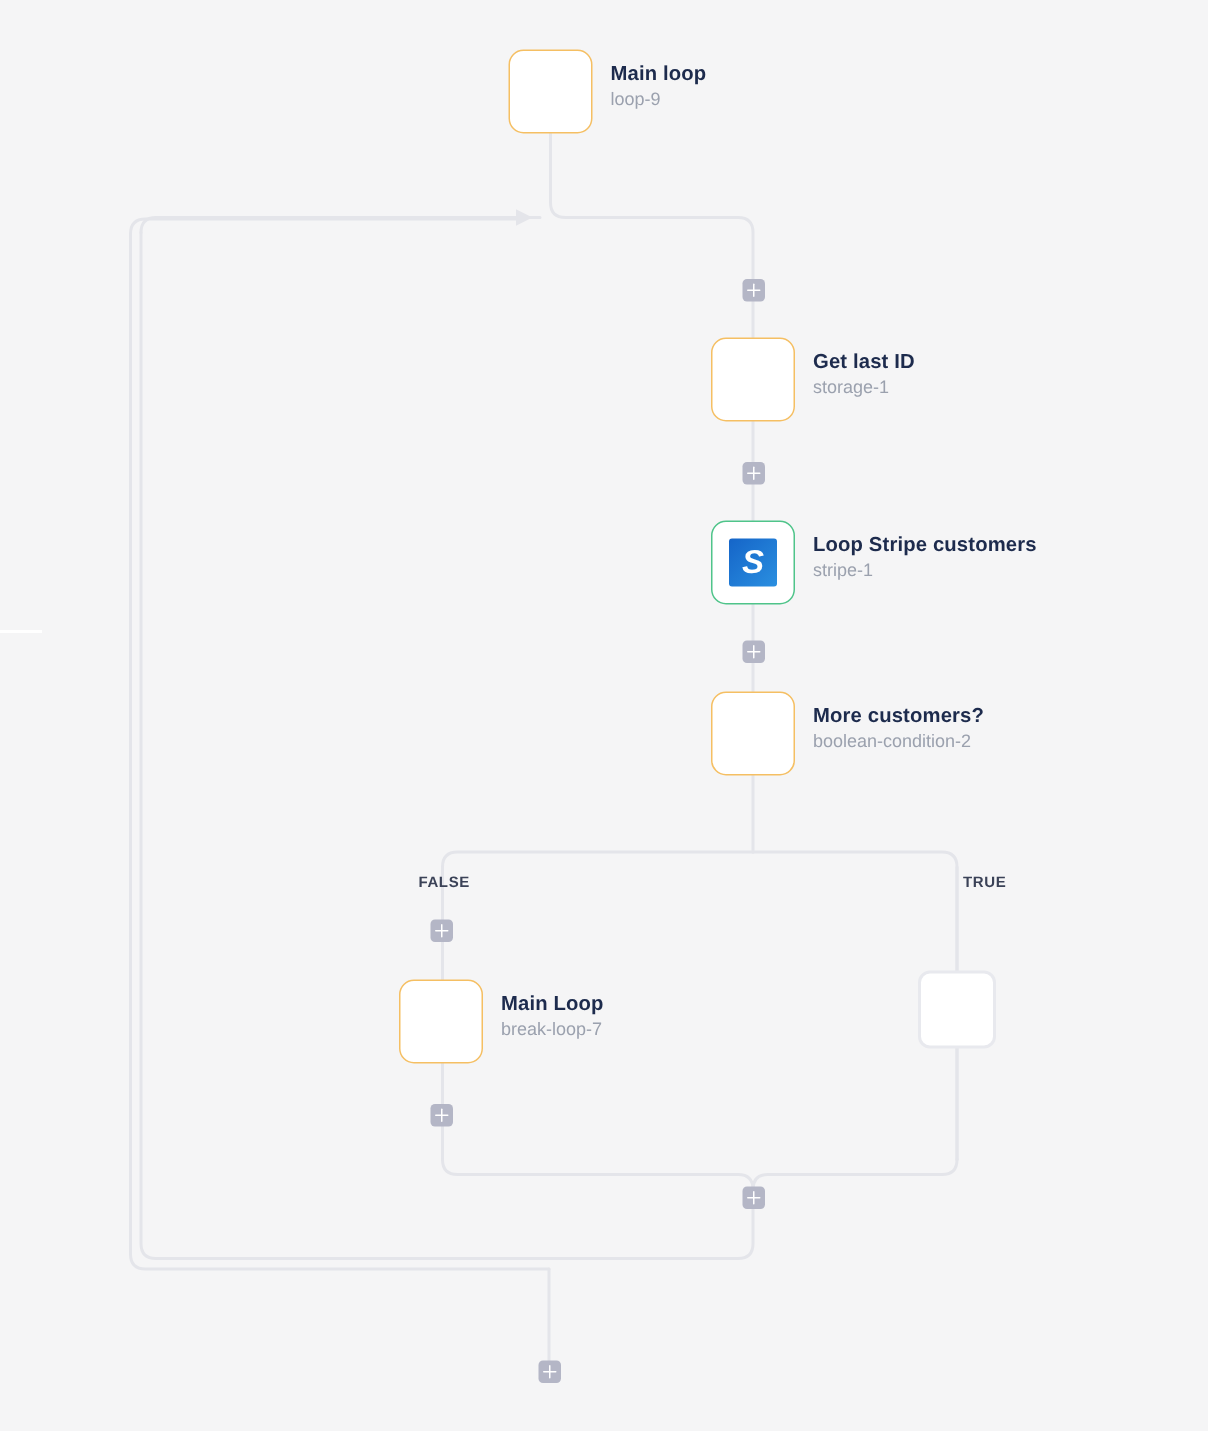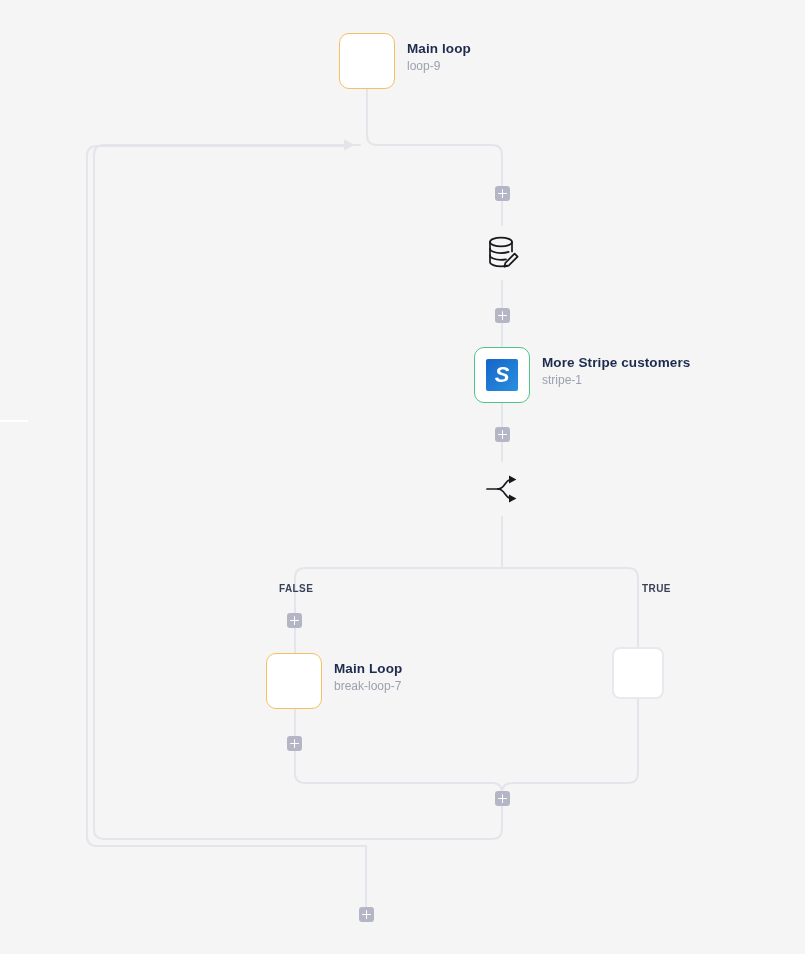--- a/index.html
+++ b/index.html
@@ -222,31 +222,45 @@
   </svg>
 
   <div class="node" style="left:339px; top:10px;">
     <div class="node-box accent-amber"></div>
     <div class="node-labels">
       <div class="node-title">Main loop</div>
       <div class="node-sub">loop-9</div>
     </div>
   </div>
 
+  <div class="node" style="left:474px; top:202px;">
+    <div class="node-box accent-amber"></div>
+    <div class="node-labels">
+      <div class="node-title">Get last ID</div>
+      <div class="node-sub">storage-1</div>
+    </div>
+  </div>
 
   <div class="node" style="left:474px; top:324px;">
     <div class="node-box accent-green">
       <div class="stripe-logo">S</div>
     </div>
     <div class="node-labels">
-      <div class="node-title">More Stripe customers</div>
+      <div class="node-title">Loop Stripe customers</div>
       <div class="node-sub">stripe-1</div>
     </div>
   </div>
 
+  <div class="node" style="left:474px; top:438px;">
+    <div class="node-box accent-amber"></div>
+    <div class="node-labels">
+      <div class="node-title">More customers?</div>
+      <div class="node-sub">boolean-condition-2</div>
+    </div>
+  </div>
 
   <div class="node" style="left:266px; top:630px;">
     <div class="node-box accent-amber"></div>
     <div class="node-labels">
       <div class="node-title">Main Loop</div>
       <div class="node-sub">break-loop-7</div>
     </div>
   </div>
 
   <div class="empty-node" style="left:612px; top:624px;"></div>

